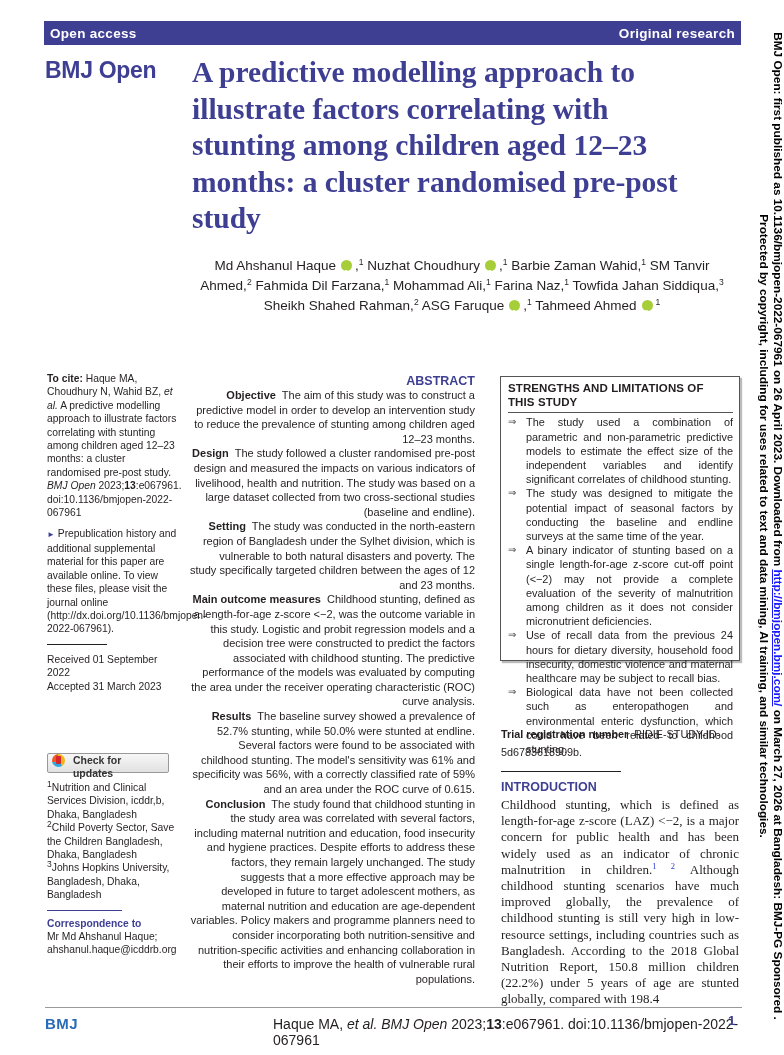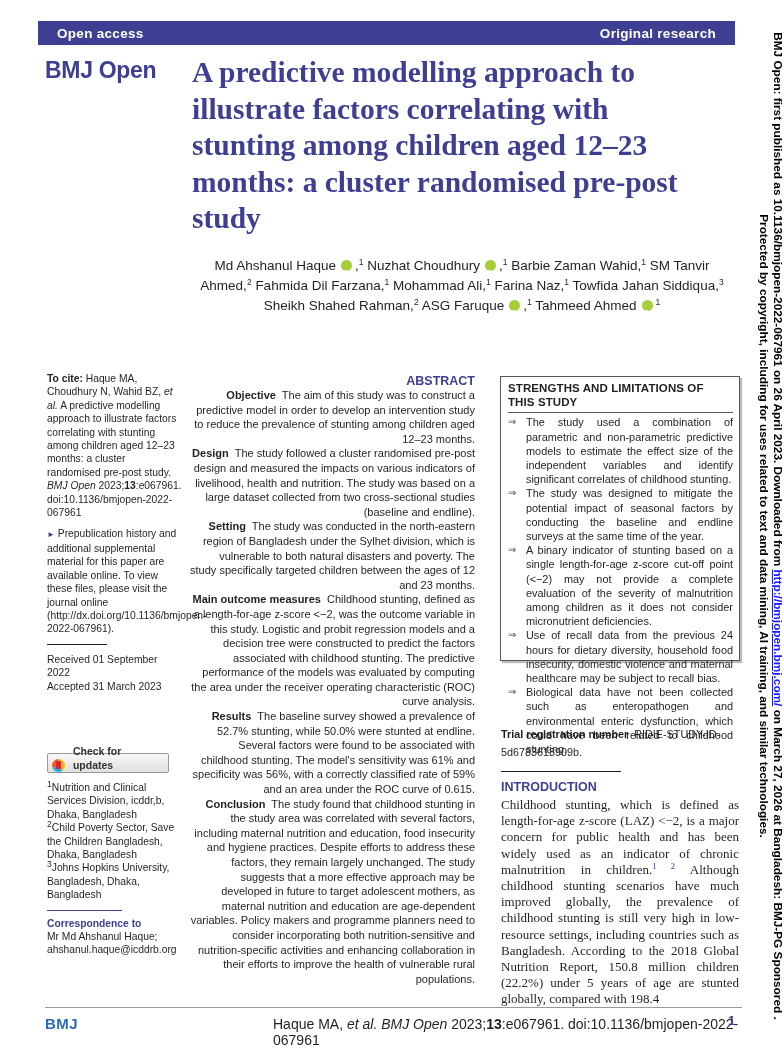--- a/index.html
+++ b/index.html
@@ -1,38 +1,38 @@
 <!DOCTYPE html>
 <html><head>
 <meta charset="utf-8">
 <style>
   html, body { margin:0; padding:0; background:#ffffff; }
   body { width:784px; height:1055px; position:relative; overflow:hidden;
          font-family:"Liberation Sans", sans-serif; color:#231f20; }
-  .topbar { position:absolute; left:38px; top:21px; width:697px; height:24px;
+  .topbar { position:absolute; left:44px; top:21px; width:697px; height:24px;
             background:#3e3f93; color:#fff; font-weight:bold; font-size:13.5px;
             display:flex; align-items:center; justify-content:space-between;
-            padding:0 19px; box-sizing:border-box; letter-spacing:0.3px; }
+            padding:0 6px; box-sizing:border-box; letter-spacing:0.3px; }
   .brand { position:absolute; left:45px; top:57px; font-weight:bold; font-size:23px;
            color:#3e3f93; letter-spacing:-0.3px; }
   .title { position:absolute; left:192px; top:54px; width:520px;
            font-family:"Liberation Serif", serif; font-weight:bold; font-size:29.5px;
            line-height:36.5px; color:#3e3f93; margin:0; }
   .authors { position:absolute; left:192px; top:256px; width:540px; font-size:13.5px;
              line-height:20px; color:#231f20;text-align:center; }
   .orcid { display:inline-block; width:11px; height:11px; border-radius:50%;
            background:#a6ce39; vertical-align:middle; margin:0 3px 2px 5px; position:relative; }
   .orcid::after { content:"iD"; position:absolute; left:2px; top:2px; font-size:5px; color:#fff; font-weight:bold; }
   sup { font-size:8.5px; line-height:0; vertical-align:super; }
   .sidebar { position:absolute; left:47px; top:372px; width:135px; font-size:10.3px;
              line-height:13.4px; color:#231f20; font-stretch:condensed; }
   .sidebar p { margin:0 0 8px 0; }
   .sidebar .rule { width:60px; border-top:1px solid #231f20; margin:6px 0 8px 0; }
   .sidebar .rule-blue { width:75px; border-top:1px solid #3e3f93; margin:8px 0 6px 0; }
-  .cfu { display:flex; align-items:flex-end; width:122px; height:20px; border:1px solid #999;
+  .cfu { display:flex; align-items:flex-start; width:122px; height:20px; border:1px solid #999;
          border-radius:2px; background:linear-gradient(#f7f7f7,#e1e1e1); margin:60px 0 8px 0;
          font-size:10.5px; font-weight:bold; color:#333; padding:0 4px; box-sizing:border-box; }
   .cfu .cfu-icon { width:13px; height:13px; border-radius:50%; margin-right:8px;
                    background:conic-gradient(#f1b51c 0 40%, #29abe2 40% 70%, #ec5b24 70% 100%); position:relative; }
   .cfu .cfu-icon::after { content:""; position:absolute; left:4px; top:2px; width:5px; height:8px; background:#d7262c; border-radius:1px; }
   .corr-head { color:#3e3f93; font-weight:bold; }
   .abstract { position:absolute; left:190px; top:374px; width:285px; font-size:11px;
               line-height:14.6px; color:#231f20;text-align:right; }
   .abstract h2 { margin:0; font-size:12.5px; color:#3e3f93; font-weight:bold; line-height:14px; }
   .abstract p { margin:0; }

